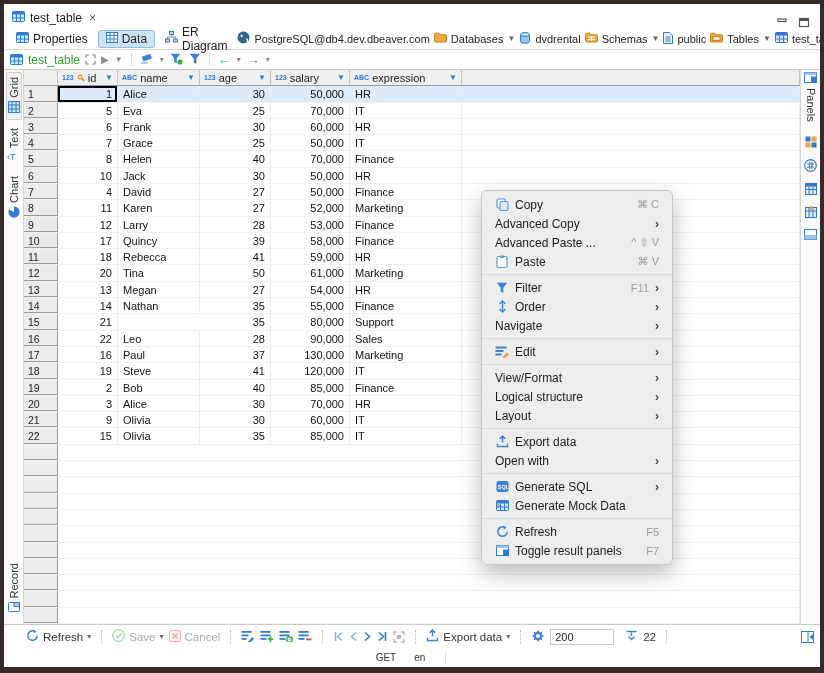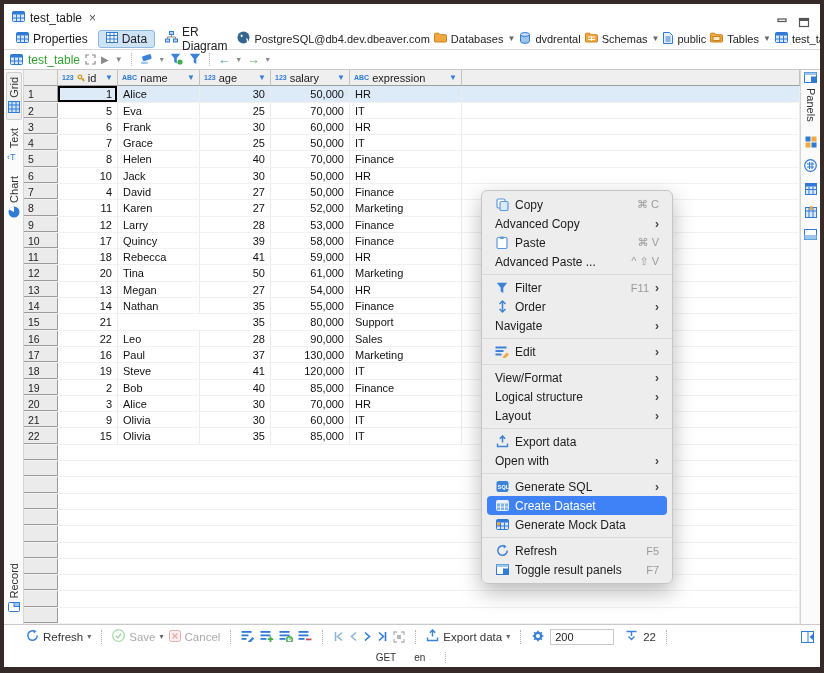--- a/index.html
+++ b/index.html
@@ -716,32 +716,32 @@
           </svg>
         </span>
         <span class="mi-label">Copy</span>
         <span class="mi-short">⌘ C</span>
       </div>
       <div class="menu-item">
         <span class="mi-label">Advanced Copy</span>
         <span class="mi-sub">›</span>
       </div>
       <div class="menu-item">
+        <span class="mi-label">Advanced Paste ...</span>
+        <span class="mi-short">^ ⇧ V</span>
+      </div>
+      <div class="menu-item">
         <span class="mi-icon">
           <svg width="12" height="13">
             <rect x="1" y="1.5" width="10" height="11" rx="1.5" fill="#fff" stroke="#5a9ae0" stroke-width="1.2"></rect>
             <rect x="4" y="0.5" width="4" height="2.5" rx="0.8" fill="#5a9ae0"></rect>
           </svg>
         </span>
         <span class="mi-label">Paste</span>
         <span class="mi-short">⌘ V</span>
-      </div>
-      <div class="menu-item">
-        <span class="mi-label">Advanced Paste ...</span>
-        <span class="mi-short">^ ⇧ V</span>
       </div>
       <div class="menu-sep"></div>
       <div class="menu-item">
         <span class="mi-icon">
           <svg width="12" height="12">
             <path d="M0.8 0.8 H11.2 L7.3 5.8 V11 L4.7 9.4 V5.8 Z" fill="#3b82d8"></path>
           </svg>
         </span>
         <span class="mi-label">Filter</span>
         <span class="mi-short">F11</span>
@@ -804,32 +804,20 @@
       <div class="menu-sep"></div>
       <div class="menu-item">
         <span class="mi-icon">
           <svg width="13" height="13">
             <rect x="0.5" y="1" width="12" height="11" rx="2" fill="#3b82d8"></rect>
             <text x="1.8" y="9" font-size="5.5" fill="#fff" font-family="Liberation Sans" font-weight="bold">SQL</text>
           </svg>
         </span>
         <span class="mi-label">Generate SQL</span>
         <span class="mi-sub">›</span>
-      </div>
-      <div class="menu-item highlight">
-        <span class="mi-icon">
-          <svg width="13" height="11">
-            <rect x="0.5" y="0.5" width="12" height="10" rx="1" fill="#7fb0ea" stroke="#e8f1fc"></rect>
-            <rect x="0.5" y="0.5" width="12" height="3" rx="1" fill="#e8f1fc"></rect>
-            <line x1="4.5" y1="3.5" x2="4.5" y2="10" stroke="#e8f1fc"></line>
-            <line x1="8.5" y1="3.5" x2="8.5" y2="10" stroke="#e8f1fc"></line>
-            <line x1="1" y1="7" x2="12" y2="7" stroke="#e8f1fc"></line>
-          </svg>
-        </span>
-        <span class="mi-label">Create Dataset</span>
       </div>
       <div class="menu-item">
         <span class="mi-icon">
           <svg width="13" height="11">
             <rect x="0.5" y="0.5" width="12" height="10" rx="1" fill="#d9e8f7" stroke="#2f7bd6"></rect>
             <rect x="0.5" y="0.5" width="12" height="3" rx="1" fill="#2f7bd6"></rect>
             <rect x="1" y="3.5" width="3.5" height="3.5" fill="#f3a73f"></rect>
             <line x1="4.5" y1="3.5" x2="4.5" y2="10" stroke="#2f7bd6"></line>
             <line x1="8.5" y1="3.5" x2="8.5" y2="10" stroke="#2f7bd6"></line>
             <line x1="1" y1="7" x2="12" y2="7" stroke="#2f7bd6"></line>

